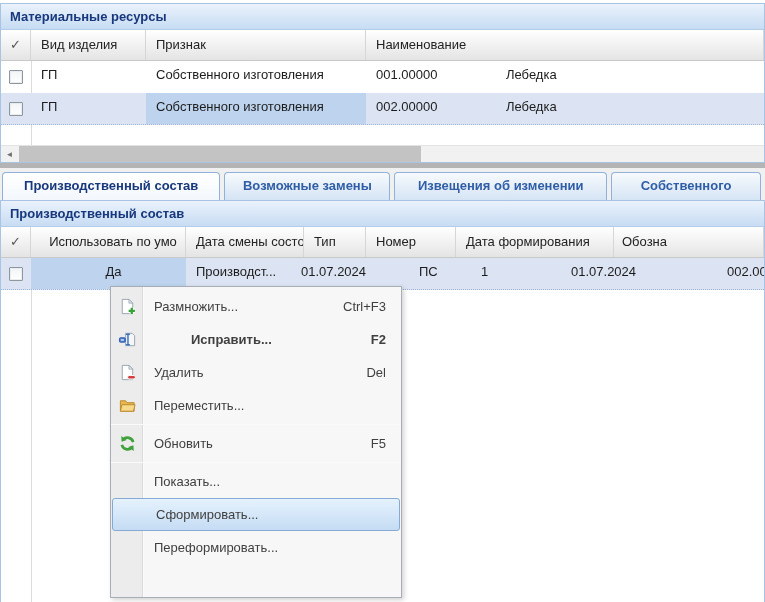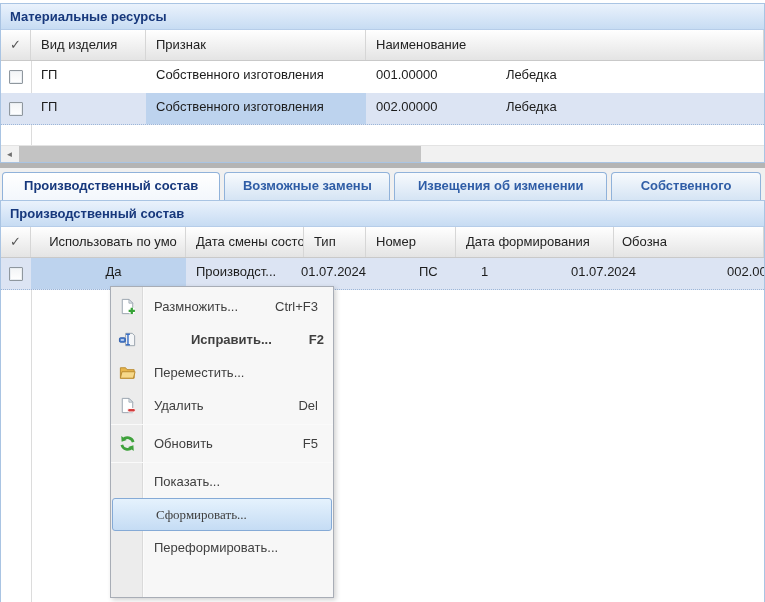--- a/index.html
+++ b/index.html
@@ -54,32 +54,32 @@
   .tab-strip { position:absolute; left:0; top:168px; width:765px; height:32px;
     background:var(--strip_bg,#f0f0f0); display:flex; align-items:flex-end; padding-left:2px; overflow:hidden; }
   .tab { height:28px; line-height:26px; text-align:center; font-weight:bold;
     border:1px solid var(--tab_border,#90b2da); border-bottom:none; border-radius:4px 4px 0 0;
     margin-right:4px; white-space:nowrap; overflow:hidden; }
   .tab.active { background:linear-gradient(#ffffff,#f3f7fc); color:var(--tab_active_text,#17387c); }
   .tab.inactive { background:linear-gradient(var(--tab_inactive_grad_top,#f7fafd), var(--tab_inactive_grad_bottom,#d5e4f4));
     color:var(--tab_inactive_text,#2f5da6); }
   .tab-1 { width:226px; } .tab-2 { width:172px; } .tab-3 { width:220px; } .tab-4 { width:150px; flex:0 0 150px; }
   
-  .context-menu { position:absolute; left:110px; top:286px; width:224px; height:312px;
+  .context-menu { position:absolute; left:110px; top:286px; width:292px; height:312px;
     background:var(--menu_bg,#f7f7f7); border:1px solid var(--menu_border,#a8adb6);
     box-shadow:2px 2px 5px rgba(0,0,0,.18); padding-top:3px; overflow:hidden; }
   .menu-gutter { position:absolute; left:0; top:0; bottom:0; width:32px;
     background:var(--menu_gutter,#ececec); border-right:1px solid #dadada; box-shadow:1px 0 0 #fbfbfb; }
   .menu-item { position:relative; height:33px; display:flex; align-items:center; color:var(--menu_text,#404040); }
   .mi-icon { width:32px; flex:0 0 32px; display:flex; align-items:center; justify-content:center; }
   .mi-label { margin-left:11px; white-space:nowrap; }
   .mi-shortcut { margin-left:auto; margin-right:15px; white-space:nowrap; }
   .menu-item.bold .mi-label, .menu-item.bold .mi-shortcut { font-weight:bold;padding-left:37px; }
   .menu-item.highlighted { margin:0 1px; border:1px solid var(--menu_highlight_border,#85aad6); border-radius:3px;
-    background:linear-gradient(var(--menu_highlight_top,#e5f2fd), var(--menu_highlight_bottom,#c5dcf4));font-family:Liberation Serif, serif; }
+    background:linear-gradient(var(--menu_highlight_top,#e5f2fd), var(--menu_highlight_bottom,#c5dcf4)); }
   .menu-sep { position:relative; height:1px; background:#dcdcdc; border-bottom:1px solid #fafafa; margin:2px 0; }
 </style>
 </head>
 <body>
 
 <div class="screen">
 
   <section class="panel top-panel">
     <div class="panel-header">
       <span>Материальные ресурсы</span>
@@ -187,38 +187,38 @@
           <path d="M3 10.5h3.2" stroke="#ffffff" stroke-width="1.2"></path>
         </svg>
       </span>
       <span class="mi-label">Исправить...</span>
       <span class="mi-shortcut">F2</span>
     </div>
 
     <div class="menu-item">
       <span class="mi-icon">
         <svg width="19" height="19" viewBox="0 0 20 20">
-          <path d="M2.5 5h5.5l1.5 2h7.5v9h-14.5z" fill="#e8b64c" stroke="#b98a2e"></path>
-          <path d="M4.2 9.2h13.8l-1.8 6.8H2.5z" fill="#f7d98a" stroke="#b98a2e"></path>
-        </svg>
-      </span>
-      <span class="mi-label">Переместить...</span>
-      <span class="mi-shortcut"></span>
-    </div>
-
-    <div class="menu-item">
-      <span class="mi-icon">
-        <svg width="19" height="19" viewBox="0 0 20 20">
           <path d="M4.5 2.5h7l4 4v11h-11z" fill="#ffffff" stroke="#98a2ad"></path>
           <path d="M11.5 2.5v4h4z" fill="#e3e9ef" stroke="#98a2ad" stroke-width="0.8"></path>
           <rect x="10.2" y="13.2" width="8" height="3.6" rx="1.4" fill="#d23b3b" stroke="#ffffff"></rect>
         </svg>
       </span>
       <span class="mi-label">Удалить</span>
       <span class="mi-shortcut">Del</span>
+    </div>
+
+    <div class="menu-item">
+      <span class="mi-icon">
+        <svg width="19" height="19" viewBox="0 0 20 20">
+          <path d="M2.5 5h5.5l1.5 2h7.5v9h-14.5z" fill="#e8b64c" stroke="#b98a2e"></path>
+          <path d="M4.2 9.2h13.8l-1.8 6.8H2.5z" fill="#f7d98a" stroke="#b98a2e"></path>
+        </svg>
+      </span>
+      <span class="mi-label">Переместить...</span>
+      <span class="mi-shortcut"></span>
     </div>
 
     <div class="menu-sep"></div>
 
     <div class="menu-item">
       <span class="mi-icon">
         <svg width="19" height="19" viewBox="0 0 20 20">
           <path d="M16 8.6a6.3 6.3 0 0 0-10.6-2.8" fill="none" stroke="#3fa23c" stroke-width="2.8"></path>
           <path d="M3.4 2.2l0.4 6 5.4-2z" fill="#3fa23c"></path>
           <path d="M4 11.4a6.3 6.3 0 0 0 10.6 2.8" fill="none" stroke="#3fa23c" stroke-width="2.8"></path>

